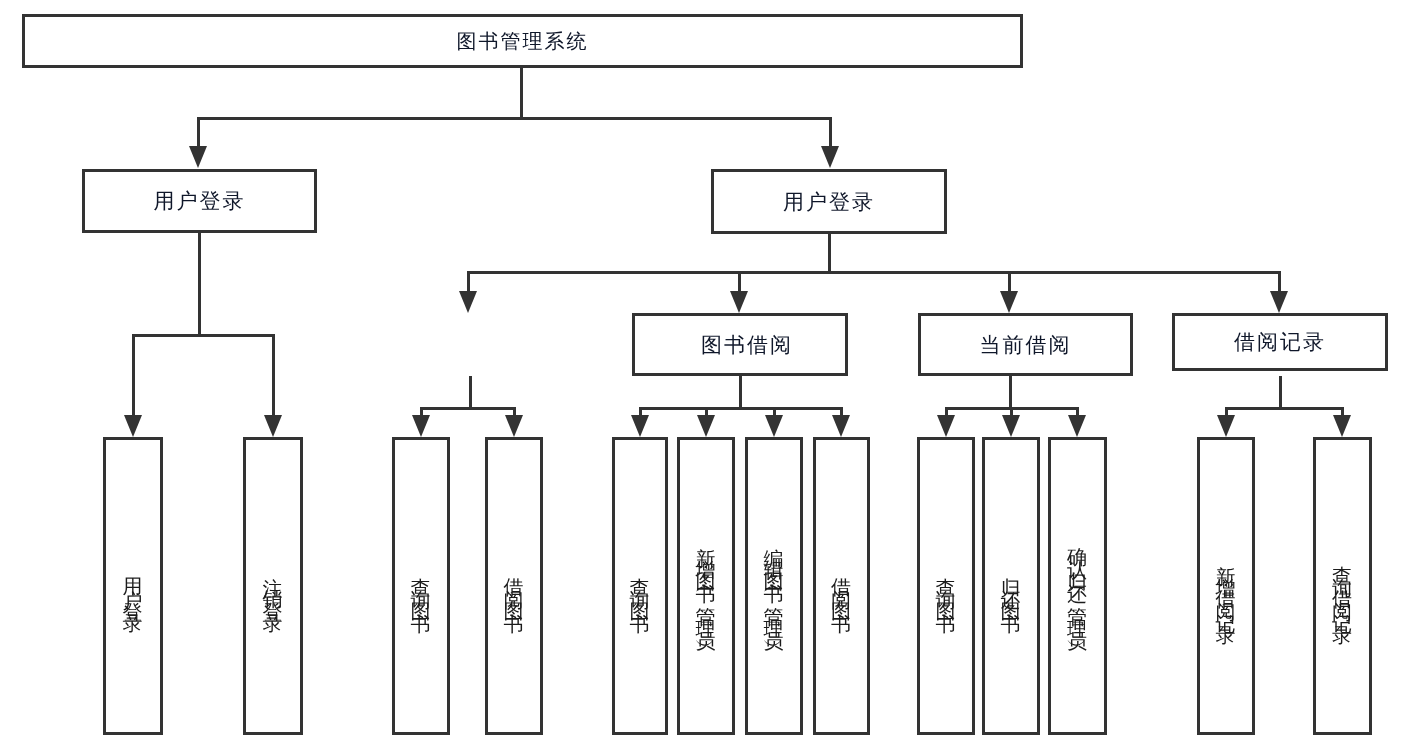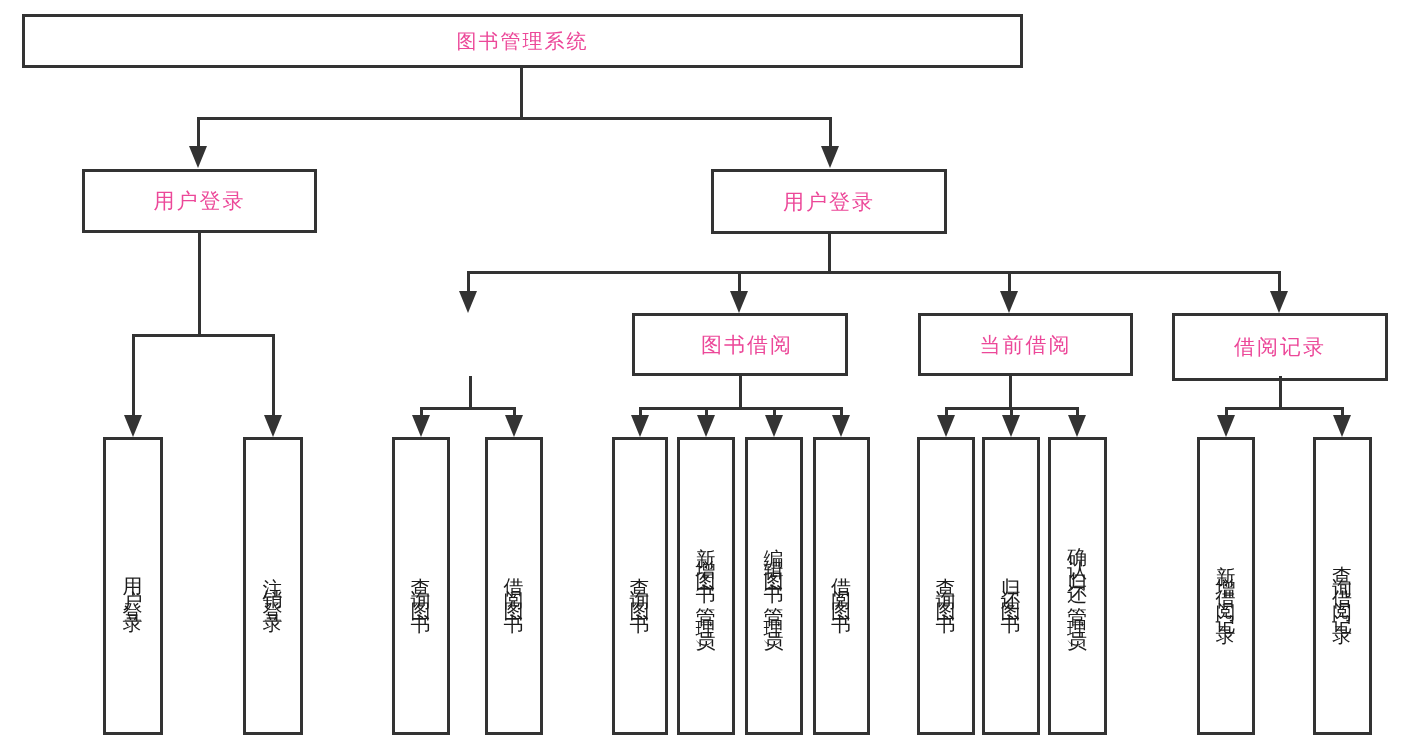--- a/index.html
+++ b/index.html
@@ -12,21 +12,21 @@
     overflow: hidden;
   }
   .box {
     position: absolute;
     box-sizing: border-box;
     background: #ffffff;
     border: 3px solid #333333;
     display: flex;
     align-items: center;
     justify-content: center;
-    color: #ec4899;
+    color: #0f172a;
     font-size: 21px;
     letter-spacing: 2px;
     white-space: nowrap;
   }
   .box.root { font-size: 20px; }
   .vbox {
     position: absolute;
     box-sizing: border-box;
     background: #ffffff;
     border: 3px solid #333333;
@@ -110,21 +110,21 @@
   <div class="ah" style="left:1000px; top:291px;"></div>
   <div class="vline" style="left:1278px; top:271px; height:21px;"></div>
   <div class="ah" style="left:1270px; top:291px;"></div>
 
   <div class="box" style="left:632px; top:313px; width:216px; height:63px;padding-left:14px;">
     <span>图书借阅</span>
   </div>
   <div class="box" style="left:903px; top:313px; width:215px; height:63px;margin-left:15px;">
     <span>当前借阅</span>
   </div>
-  <div class="box" style="left:1172px; top:313px; width:216px; height:68px;">
+  <div class="box" style="left:1172px; top:313px; width:216px; height:58px;">
     <span>借阅记录</span>
   </div>
 
   <div class="vline" style="left:469px; top:376px; height:32px;"></div>
   <div class="hline" style="left:420px; top:407px; width:95px;"></div>
   <div class="vline" style="left:420px; top:407px; height:12px;"></div>
   <div class="ah" style="left:412px; top:415px;"></div>
   <div class="vline" style="left:513px; top:407px; height:12px;"></div>
   <div class="ah" style="left:505px; top:415px;"></div>
 

